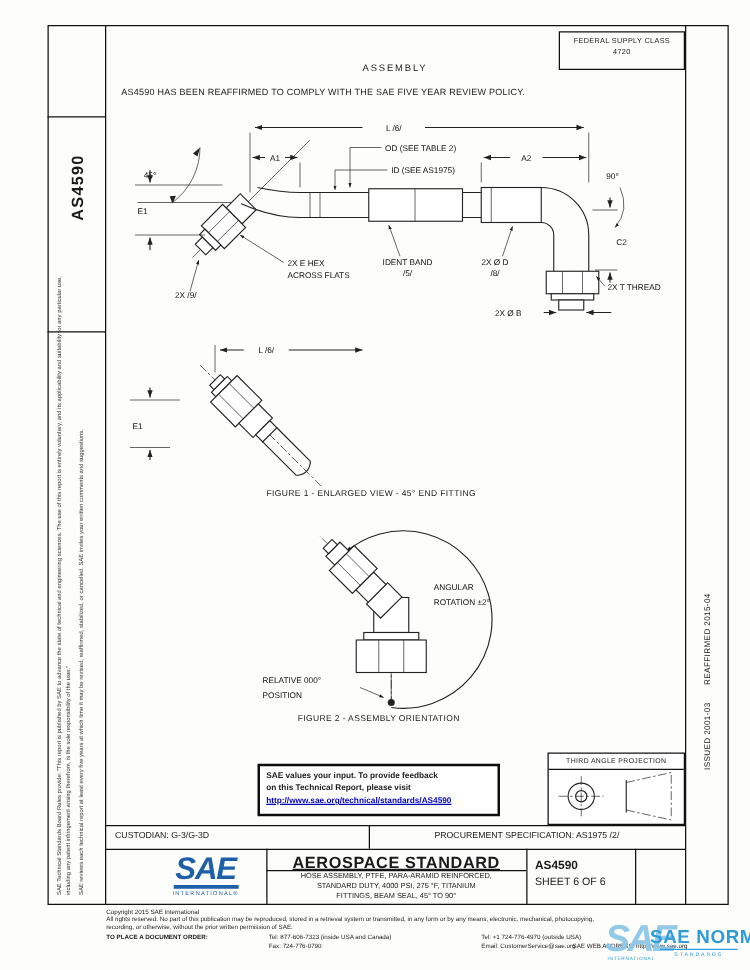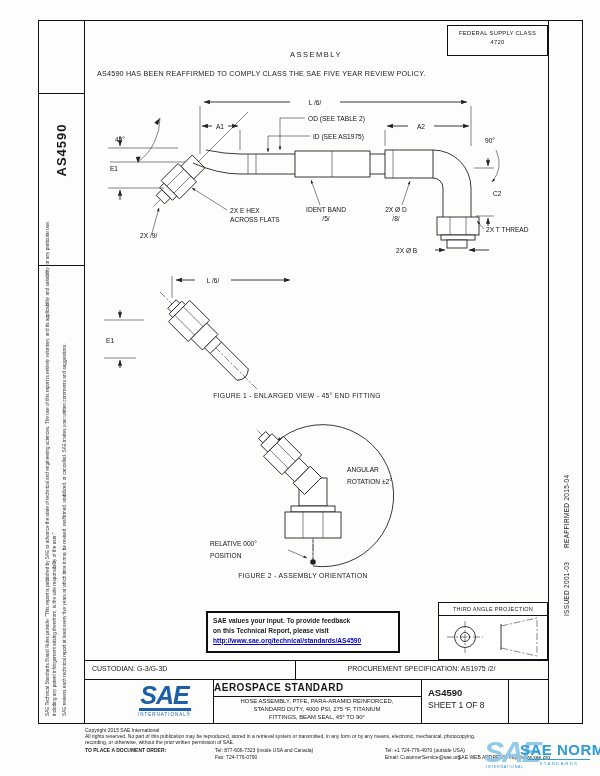--- a/index.html
+++ b/index.html
@@ -20,21 +20,21 @@
   .wht { fill:#fff; stroke:#222; stroke-width:0.9; }
   .dash { fill:none; stroke:#222; stroke-width:0.55; stroke-dasharray:7 2 2 2; }
   .caption { position:absolute; font-size:6.8px; text-align:center; letter-spacing:0.3px; }
   #feedback-box { left:206px; top:611px; width:194px; height:42px; border:2.5px solid #0d0d0d; padding:3px 5px; font-size:6.6px; font-weight:bold; line-height:1.5; background:#fff; }
   #feedback-box a { color:#0000bb; text-decoration:underline; }
   #projection-box { left:438px; top:602px; width:110px; height:58px; border:1px solid #111; background:#fff; }
   #projection-box .hdr { height:13px; border-bottom:1px solid #111; text-align:center; font-size:5.5px; padding-top:3px; letter-spacing:0.3px; }
   #issued-text { left:563px; top:616px; width:160px; font-size:6.5px; letter-spacing:0.3px; white-space:nowrap; }
   #issued-text .gap { display:inline-block; width:14px; }
   .cell-txt { position:absolute; font-size:7px; }
-  #aerostd { left:214px; top:682px; width:206px; text-align:left; font-size:10px; font-weight:bold; letter-spacing:0.5px; }
+  #aerostd { left:214px; top:682px; width:206px; text-align:center; font-size:13px; font-weight:bold; letter-spacing:0.5px;text-decoration:underline; }
   #titlelines { left:214px; top:698px; width:206px; text-align:center; font-size:5.9px; line-height:1.35; }
   #docnum-cell { left:428px; top:687px; }
   #docnum-cell .num { font-size:9.5px; font-weight:bold; }
   #docnum-cell .sheet { font-size:8.5px; margin-top:2px; }
   #sae-logo { left:122px; top:683px; width:85px; text-align:center; }
   #sae-logo .word { font-size:25px; font-weight:bold; font-style:italic; color:#1f5fa8; letter-spacing:-1px; line-height:1; }
   #sae-logo .bar { width:52px; height:2.5px; background:#1f5fa8; margin:0 auto; }
   #sae-logo .sub { font-size:4.5px; color:#1f5fa8; letter-spacing:1px; margin-top:1px; }
   .fine { position:absolute; font-size:5px; color:#222; line-height:1.3; white-space:nowrap; }
   #watermark { left:484px; top:737px; width:114px; height:39px; z-index:5; }
@@ -59,21 +59,21 @@
 
 <div class="abs rot" id="issued-text">
   <span>ISSUED 2001-03</span><span class="gap"></span><span>REAFFIRMED 2015-04</span>
 </div>
 
 <div class="abs fsc-box">
   <div>FEDERAL SUPPLY CLASS</div>
   <div>4720</div>
 </div>
 <div class="abs rationale-h">ASSEMBLY</div>
-<div class="abs rationale-t">AS4590 HAS BEEN REAFFIRMED TO COMPLY CLASS THE SAE FIVE YEAR REVIEW POLICY.</div>
+<div class="abs rationale-t">AS4590 HAS BEEN REAFFIRMED TO COMPLY WITH THE SAE FIVE YEAR REVIEW POLICY.</div>
 
 <svg class="abs" style="left:90px; top:92px;" width="470" height="165" viewBox="0 0 470 165">
   <defs>
     <marker id="m1" markerWidth="7.5" markerHeight="6" refX="6.5" refY="3" orient="auto">
         <path d="M0,0.6 L6.5,3 L0,5.4 Z" fill="#222"></path>
       </marker>
   </defs>
   <path class="thin" d="M64,114 L158,20"></path>
   <path class="thin" d="M20,70 H100"></path>
   <path class="thin" d="M48,70 A55,55 0 0 0 70,26"></path>
@@ -246,21 +246,21 @@
 </div>
 
 <div class="abs" id="aerostd">AEROSPACE STANDARD</div>
 <div class="abs" id="titlelines">
   <div>HOSE ASSEMBLY, PTFE, PARA-ARAMID REINFORCED,</div>
   <div>STANDARD DUTY, 4000 PSI, 275 °F, TITANIUM</div>
   <div>FITTINGS, BEAM SEAL, 45° TO 90°</div>
 </div>
 <div class="abs" id="docnum-cell">
   <div class="num">AS4590</div>
-  <div class="sheet">SHEET 1 OF 8</div>
+  <div class="sheet">SHEET 6 OF 6</div>
 </div>
 
 <div class="fine" style="left:85px; top:727px;">Copyright 2015 SAE International</div>
 <div class="fine" style="left:85px; top:733px;">All rights reserved. No part of this publication may be reproduced, stored in a retrieval system or transmitted, in any form or by any means, electronic, mechanical, photocopying,</div>
 <div class="fine" style="left:85px; top:739px;">recording, or otherwise, without the prior written permission of SAE.</div>
 <div class="fine" style="left:85px; top:747px; font-weight:bold;">TO PLACE A DOCUMENT ORDER:</div>
 <div class="fine" style="left:215px; top:747px;">Tel: 877-606-7323 (inside USA and Canada)</div>
 <div class="fine" style="left:215px; top:754px;">Fax: 724-776-0790</div>
 <div class="fine" style="left:385px; top:747px;">Tel: +1 724-776-4970 (outside USA)</div>
 <div class="fine" style="left:385px; top:754px;">Email: CustomerService@sae.org</div>

